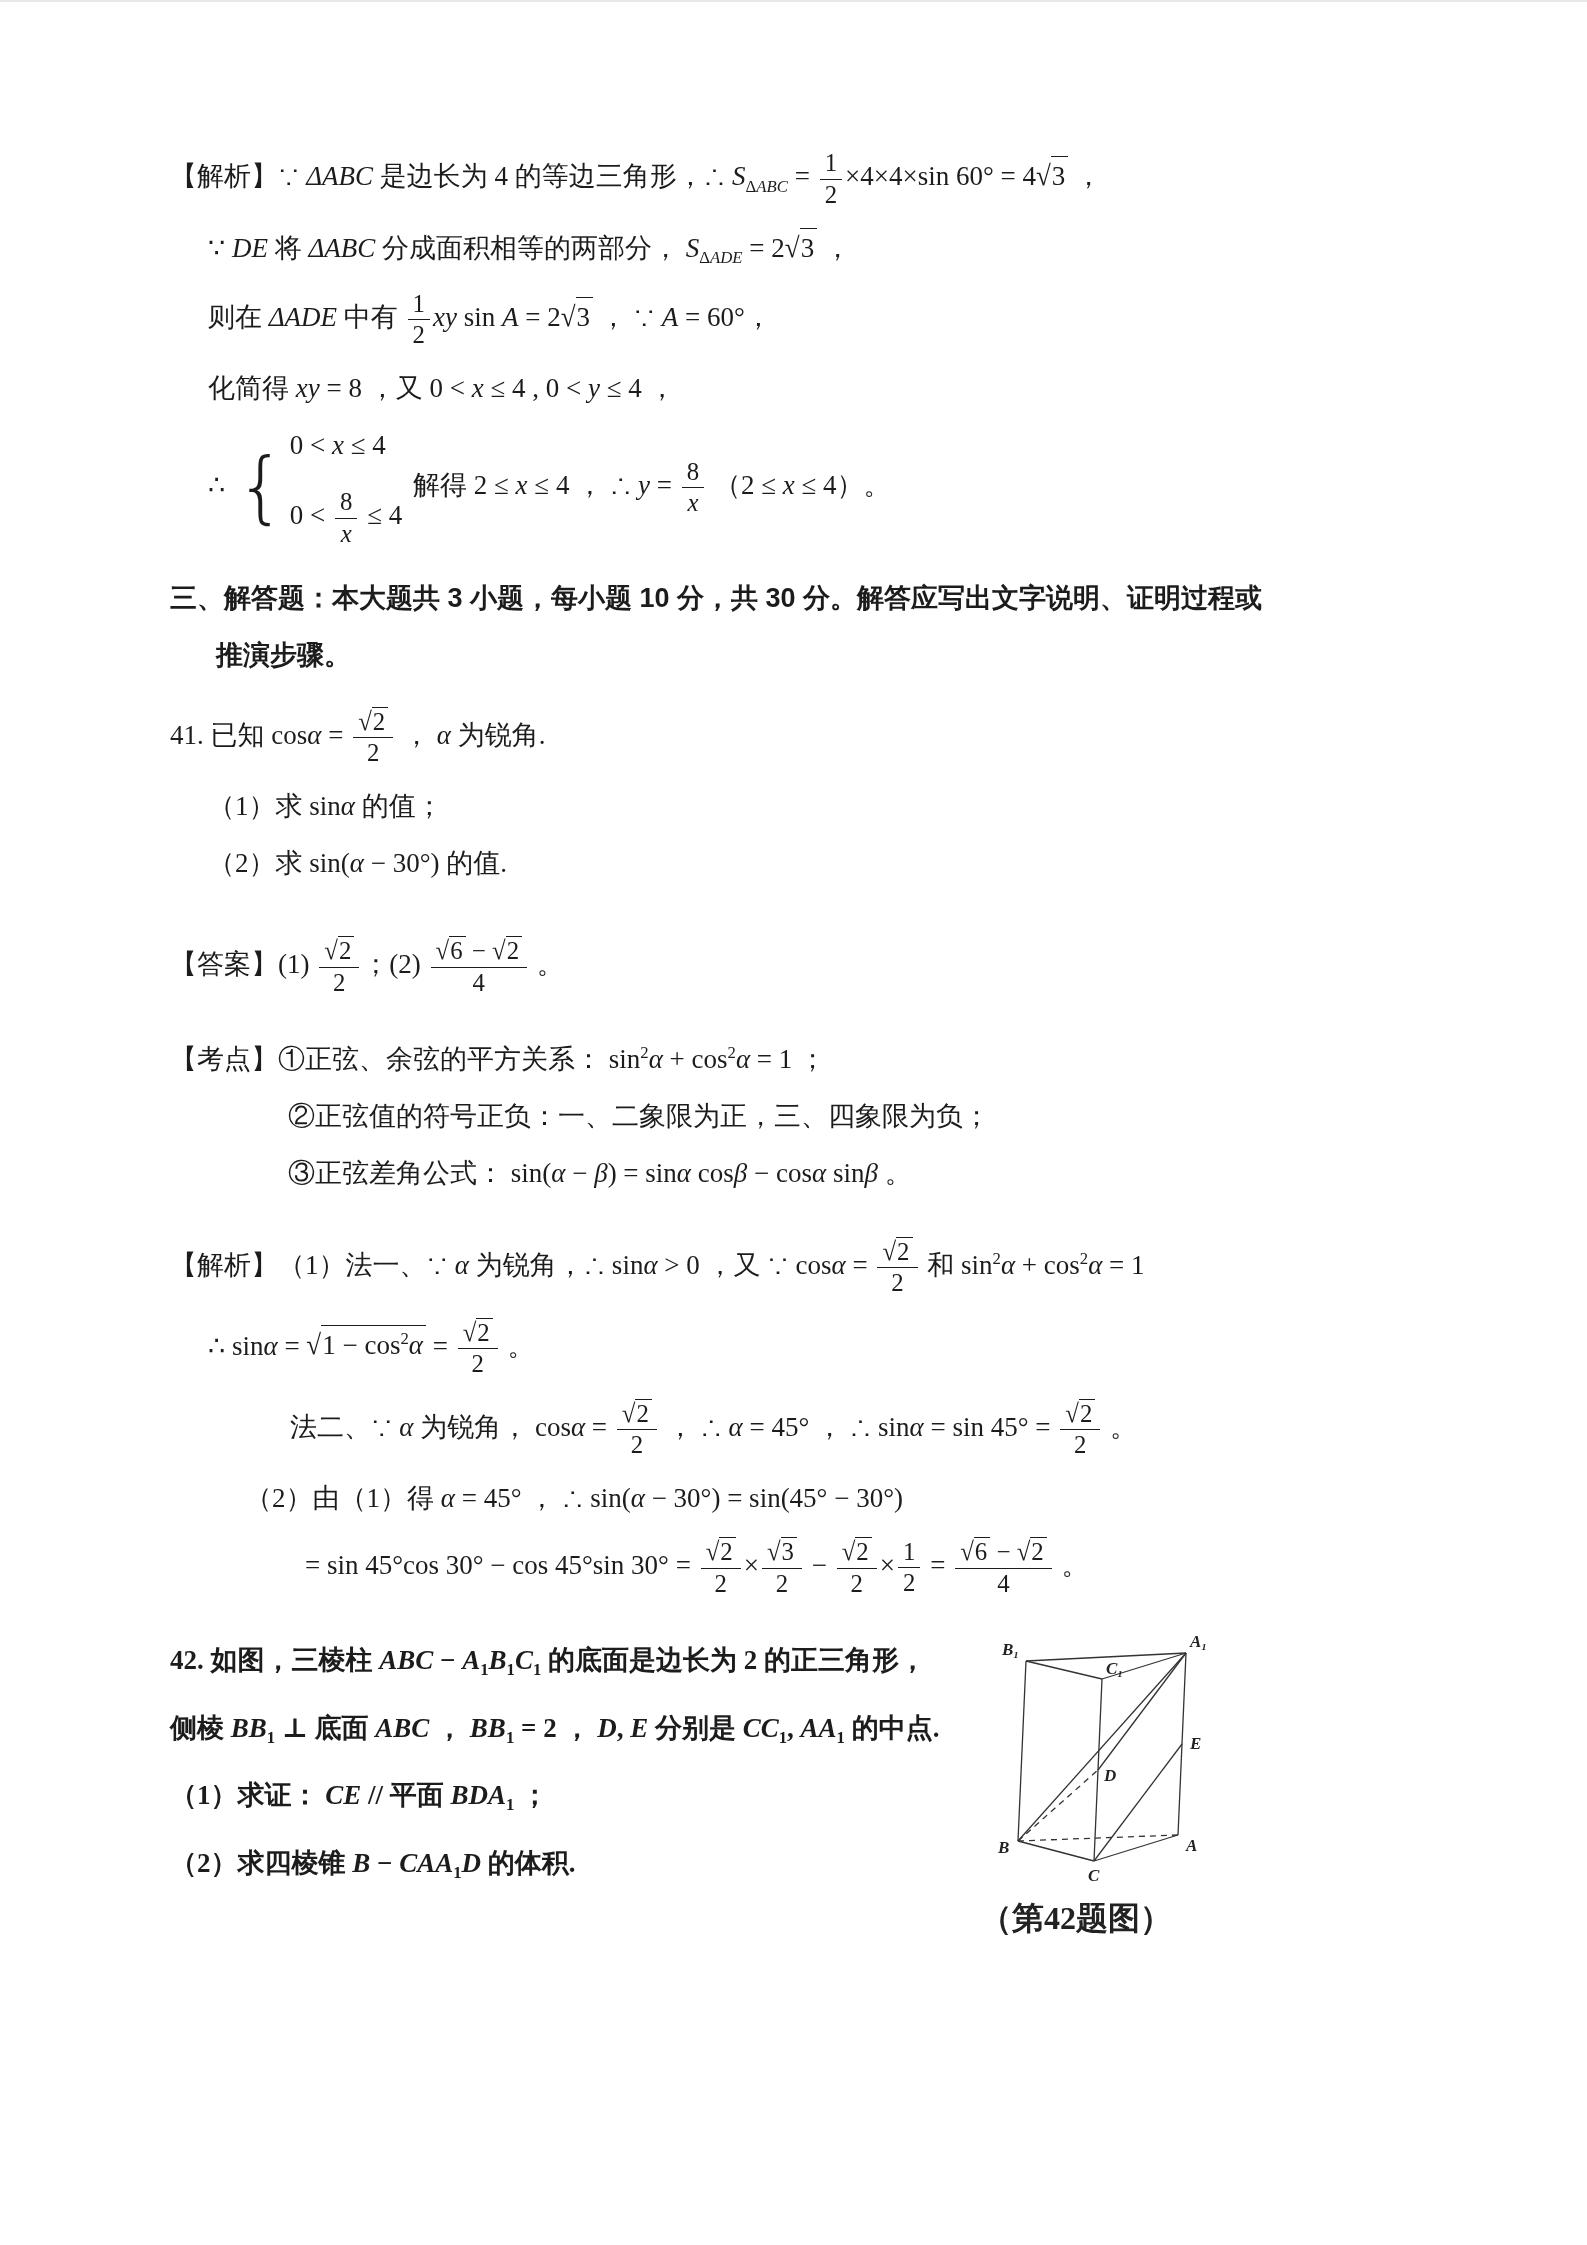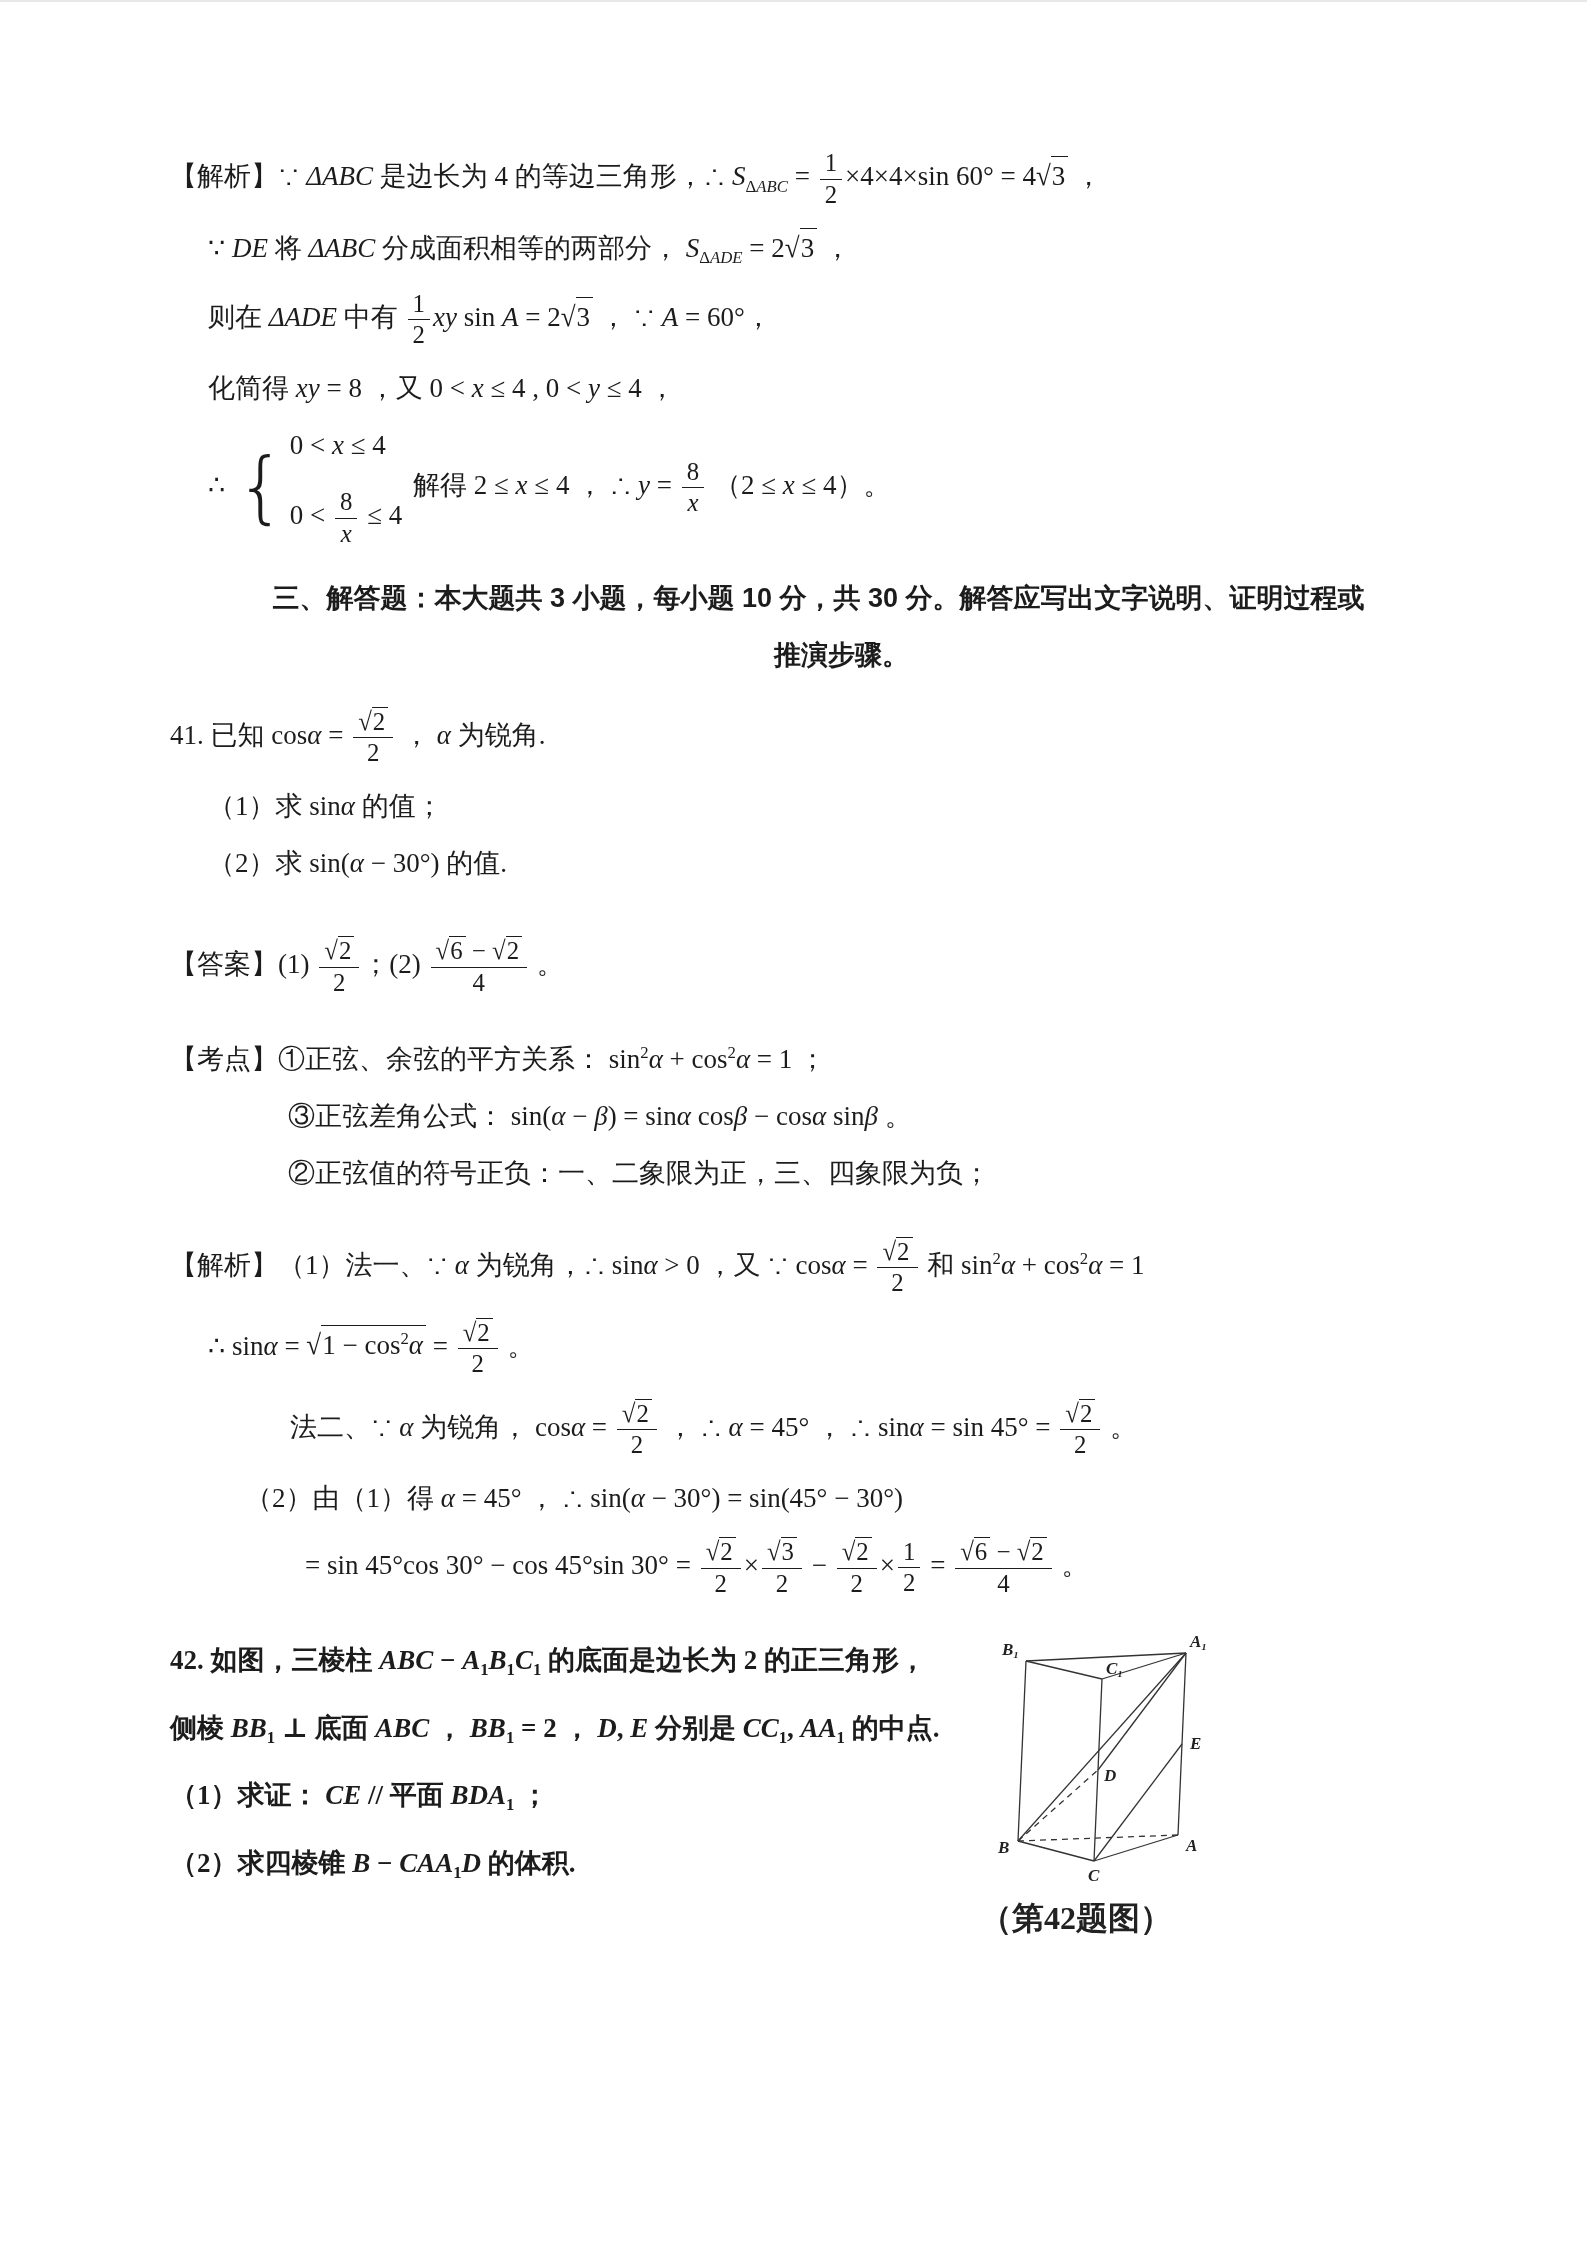--- a/index.html
+++ b/index.html
@@ -20,21 +20,21 @@
   }
   .line{margin:18px 0;white-space:nowrap;}
   .ind1{margin-left:38px;}
   .ind2{margin-left:75px;}
   .ind3{margin-left:120px;}
   .ind4{margin-left:135px;}
   .pts-ind{margin-left:118px;}
   .gap-top-sm{margin-top:30px;}
   .gap-top-md{margin-top:42px;}
   .gap-top-lg{margin-top:52px;}
-  .heading{font-weight:bold;font-family:"Liberation Sans","DejaVu Sans",sans-serif;text-align:center;}
+  .heading{font-weight:bold;font-family:"Liberation Sans","DejaVu Sans",sans-serif;}
   .heading2{margin-left:46px;margin-top:6px;}
 
   
   .mi{font-style:italic;font-family:"Liberation Serif","DejaVu Serif",serif;}
   sub,sup{font-size:0.62em;}
   .frac{
     display:inline-block;vertical-align:middle;text-align:center;
     margin:0 3px;font-size:0.92em;line-height:1.15;
   }
   .frac .num{display:block;padding:1px 5px;border-bottom:1.6px solid currentColor;}
@@ -90,22 +90,22 @@
     <div class="line heading gap-top-sm">三、解答题：本大题共 3 小题，每小题 10 分，共 30 分。解答应写出文字说明、证明过程或</div>
     <div class="line heading heading2">推演步骤。</div>
 
     <div class="line gap-top-sm">41. 已知 cos<span class="mi">α</span> = <span class="frac"><span class="num"><span class="sqrt"><span class="rad">√</span><span class="radicand">2</span></span></span><span class="den">2</span></span> ， <span class="mi">α</span> 为锐角.</div>
     <div class="line ind1">（1）求 sin<span class="mi">α</span> 的值；</div>
     <div class="line ind1">（2）求 sin(<span class="mi">α</span> − 30°) 的值.</div>
 
     <div class="line gap-top-lg">【答案】(1) <span class="frac"><span class="num"><span class="sqrt"><span class="rad">√</span><span class="radicand">2</span></span></span><span class="den">2</span></span>；(2) <span class="frac"><span class="num"><span class="sqrt"><span class="rad">√</span><span class="radicand">6</span></span> − <span class="sqrt"><span class="rad">√</span><span class="radicand">2</span></span></span><span class="den">4</span></span> 。</div>
 
     <div class="line gap-top-md">【考点】①正弦、余弦的平方关系： sin<sup>2</sup><span class="mi">α</span> + cos<sup>2</sup><span class="mi">α</span> = 1 ；</div>
+    <div class="line pts-ind">②正弦值的符号正负：一、二象限为正，三、四象限为负；</div>
     <div class="line pts-ind">③正弦差角公式： sin(<span class="mi">α</span> − <span class="mi">β</span>) = sin<span class="mi">α</span> cos<span class="mi">β</span> − cos<span class="mi">α</span> sin<span class="mi">β</span> 。</div>
-    <div class="line pts-ind">②正弦值的符号正负：一、二象限为正，三、四象限为负；</div>
 
     <div class="line gap-top-md">【解析】（1）法一、∵ <span class="mi">α</span> 为锐角，∴ sin<span class="mi">α</span> &gt; 0 ，又 ∵ cos<span class="mi">α</span> = <span class="frac"><span class="num"><span class="sqrt"><span class="rad">√</span><span class="radicand">2</span></span></span><span class="den">2</span></span> 和 sin<sup>2</sup><span class="mi">α</span> + cos<sup>2</sup><span class="mi">α</span> = 1</div>
     <div class="line ind1">∴ sin<span class="mi">α</span> = <span class="sqrt"><span class="rad">√</span><span class="radicand">1 − cos<sup>2</sup><span class="mi">α</span></span></span> = <span class="frac"><span class="num"><span class="sqrt"><span class="rad">√</span><span class="radicand">2</span></span></span><span class="den">2</span></span> 。</div>
     <div class="line ind3">法二、∵ <span class="mi">α</span> 为锐角， cos<span class="mi">α</span> = <span class="frac"><span class="num"><span class="sqrt"><span class="rad">√</span><span class="radicand">2</span></span></span><span class="den">2</span></span> ， ∴ <span class="mi">α</span> = 45° ， ∴ sin<span class="mi">α</span> = sin 45° = <span class="frac"><span class="num"><span class="sqrt"><span class="rad">√</span><span class="radicand">2</span></span></span><span class="den">2</span></span> 。</div>
     <div class="line ind2">（2）由（1）得 <span class="mi">α</span> = 45° ， ∴ sin(<span class="mi">α</span> − 30°) = sin(45° − 30°)</div>
     <div class="line ind4">= sin 45°cos 30° − cos 45°sin 30° = <span class="frac"><span class="num"><span class="sqrt"><span class="rad">√</span><span class="radicand">2</span></span></span><span class="den">2</span></span>×<span class="frac"><span class="num"><span class="sqrt"><span class="rad">√</span><span class="radicand">3</span></span></span><span class="den">2</span></span> − <span class="frac"><span class="num"><span class="sqrt"><span class="rad">√</span><span class="radicand">2</span></span></span><span class="den">2</span></span>×<span class="frac"><span class="num">1</span><span class="den">2</span></span> = <span class="frac"><span class="num"><span class="sqrt"><span class="rad">√</span><span class="radicand">6</span></span> − <span class="sqrt"><span class="rad">√</span><span class="radicand">2</span></span></span><span class="den">4</span></span> 。</div>
 
     <div class="q42 gap-top-md">
       <div class="q42-text">
         <div class="line">42. 如图，三棱柱 <span class="mi">ABC</span> − <span class="mi">A</span><sub>1</sub><span class="mi">B</span><sub>1</sub><span class="mi">C</span><sub>1</sub> 的底面是边长为 2 的正三角形，</div>

